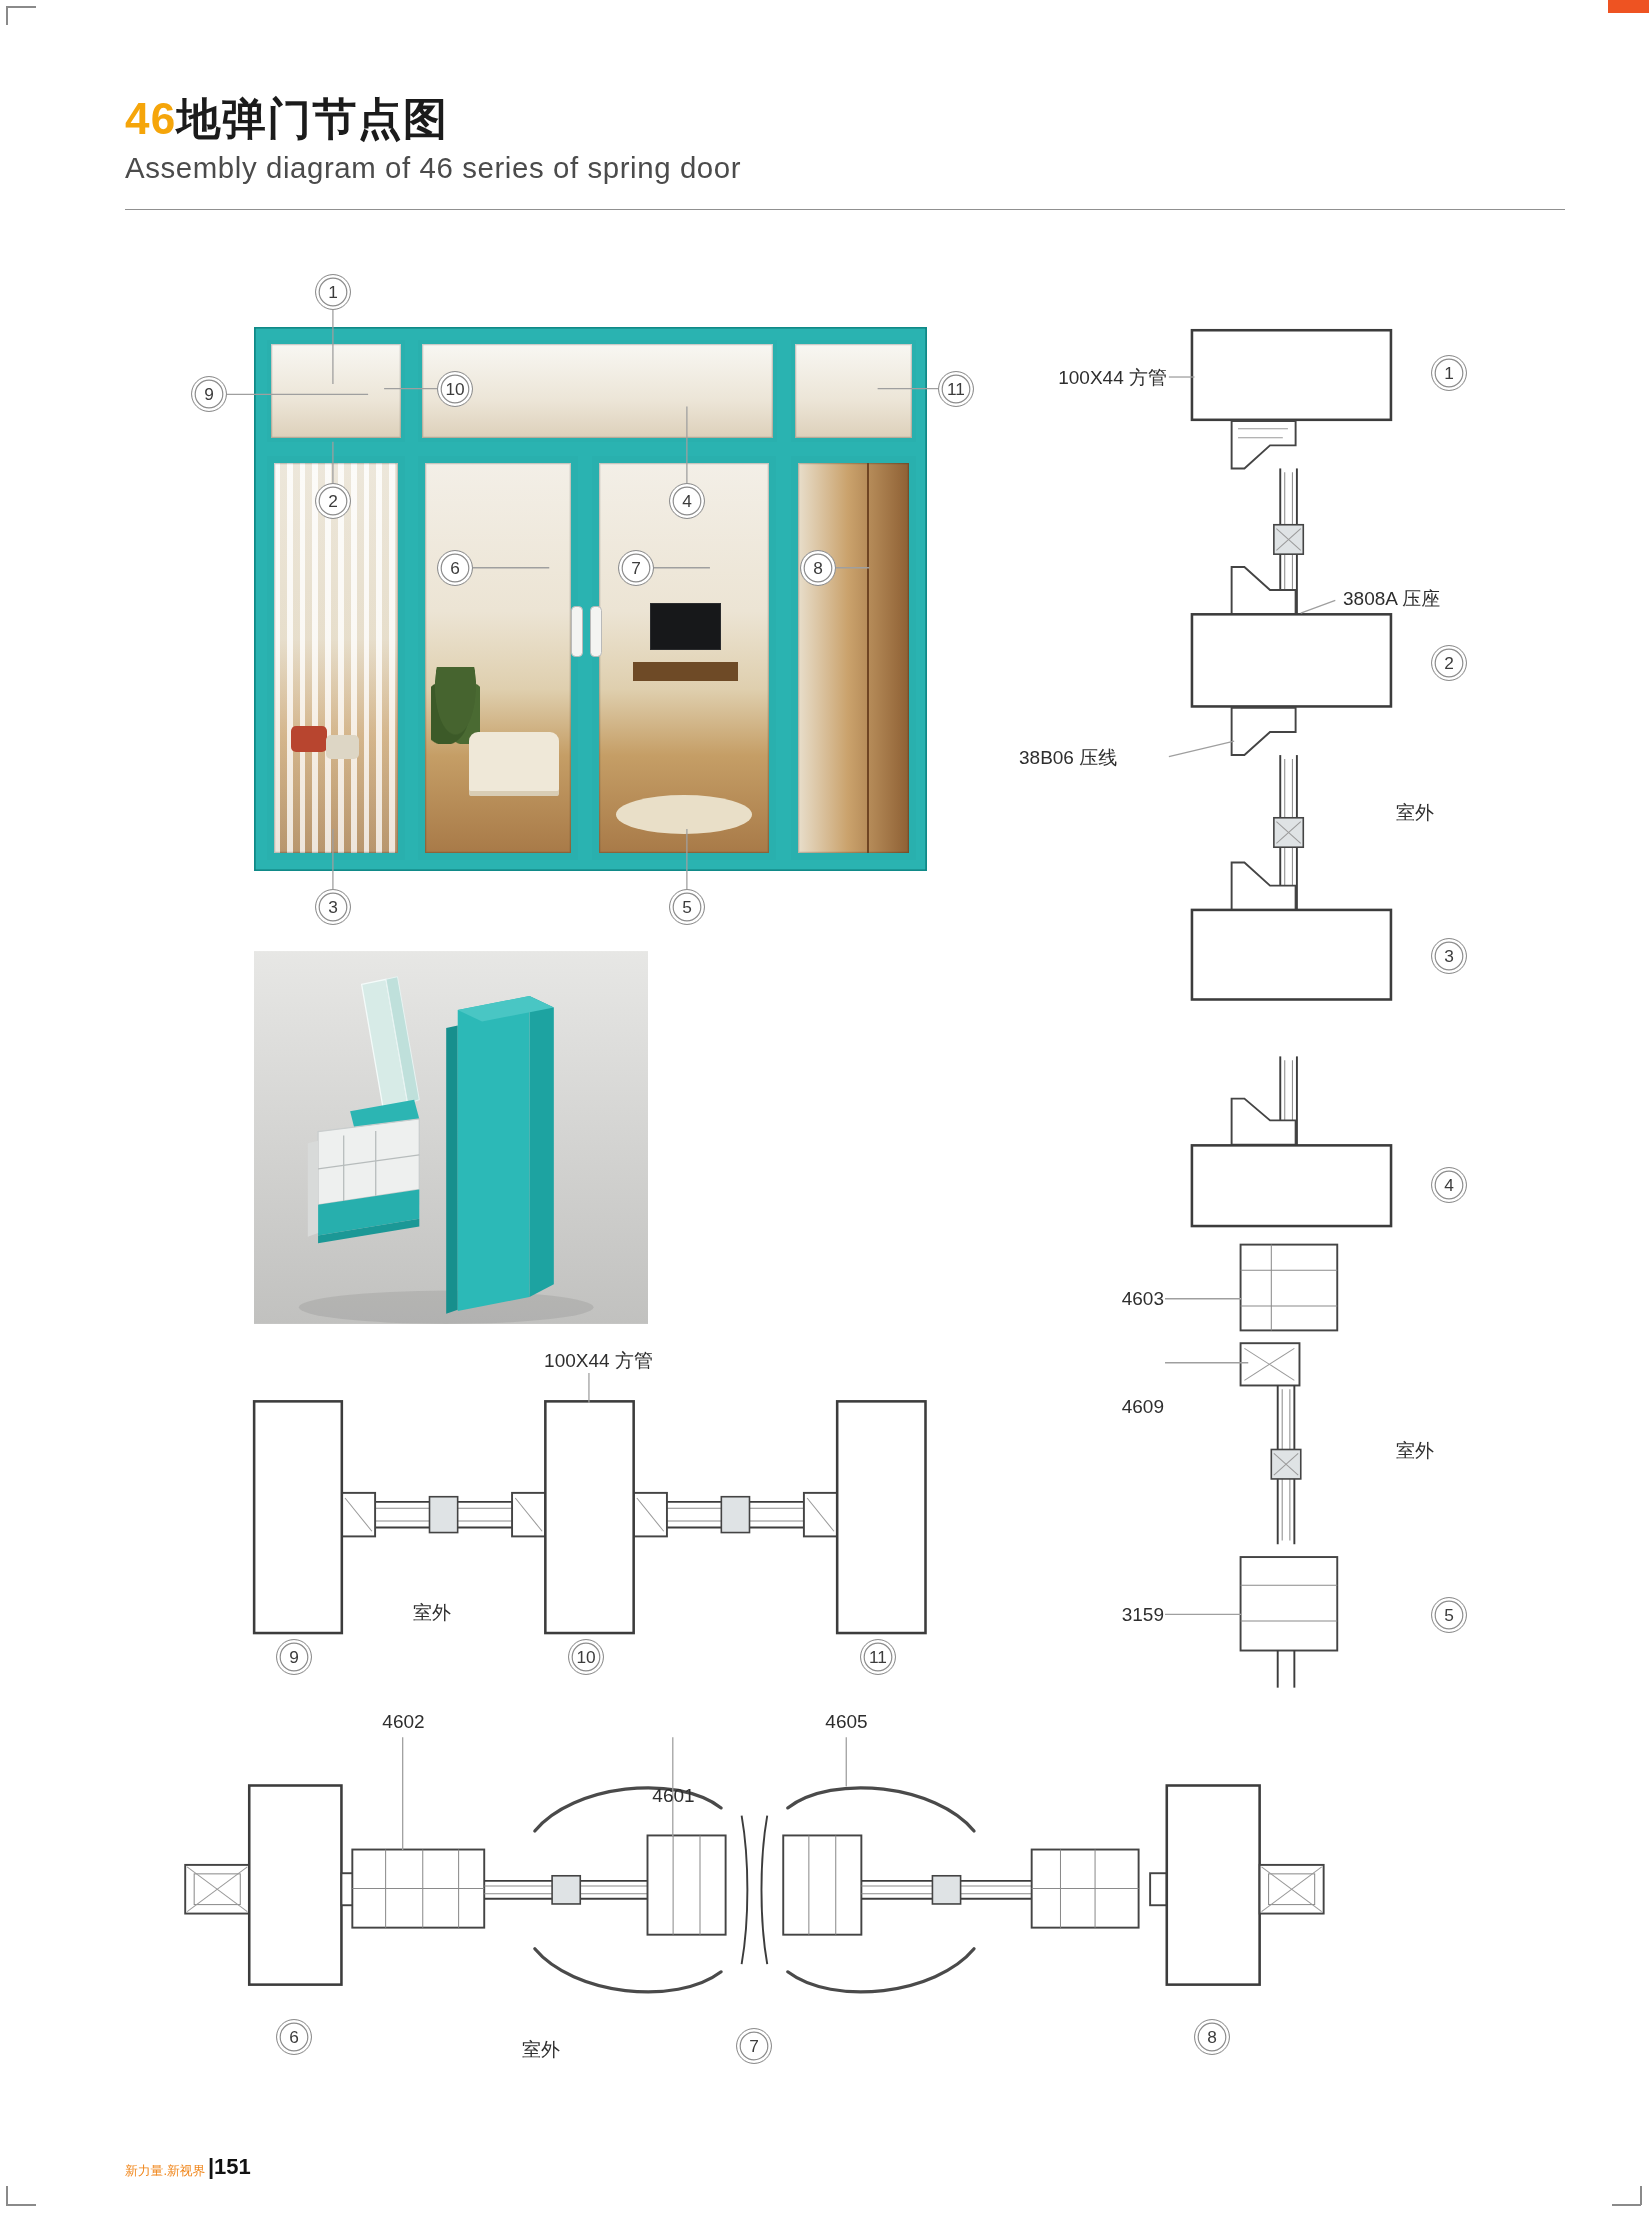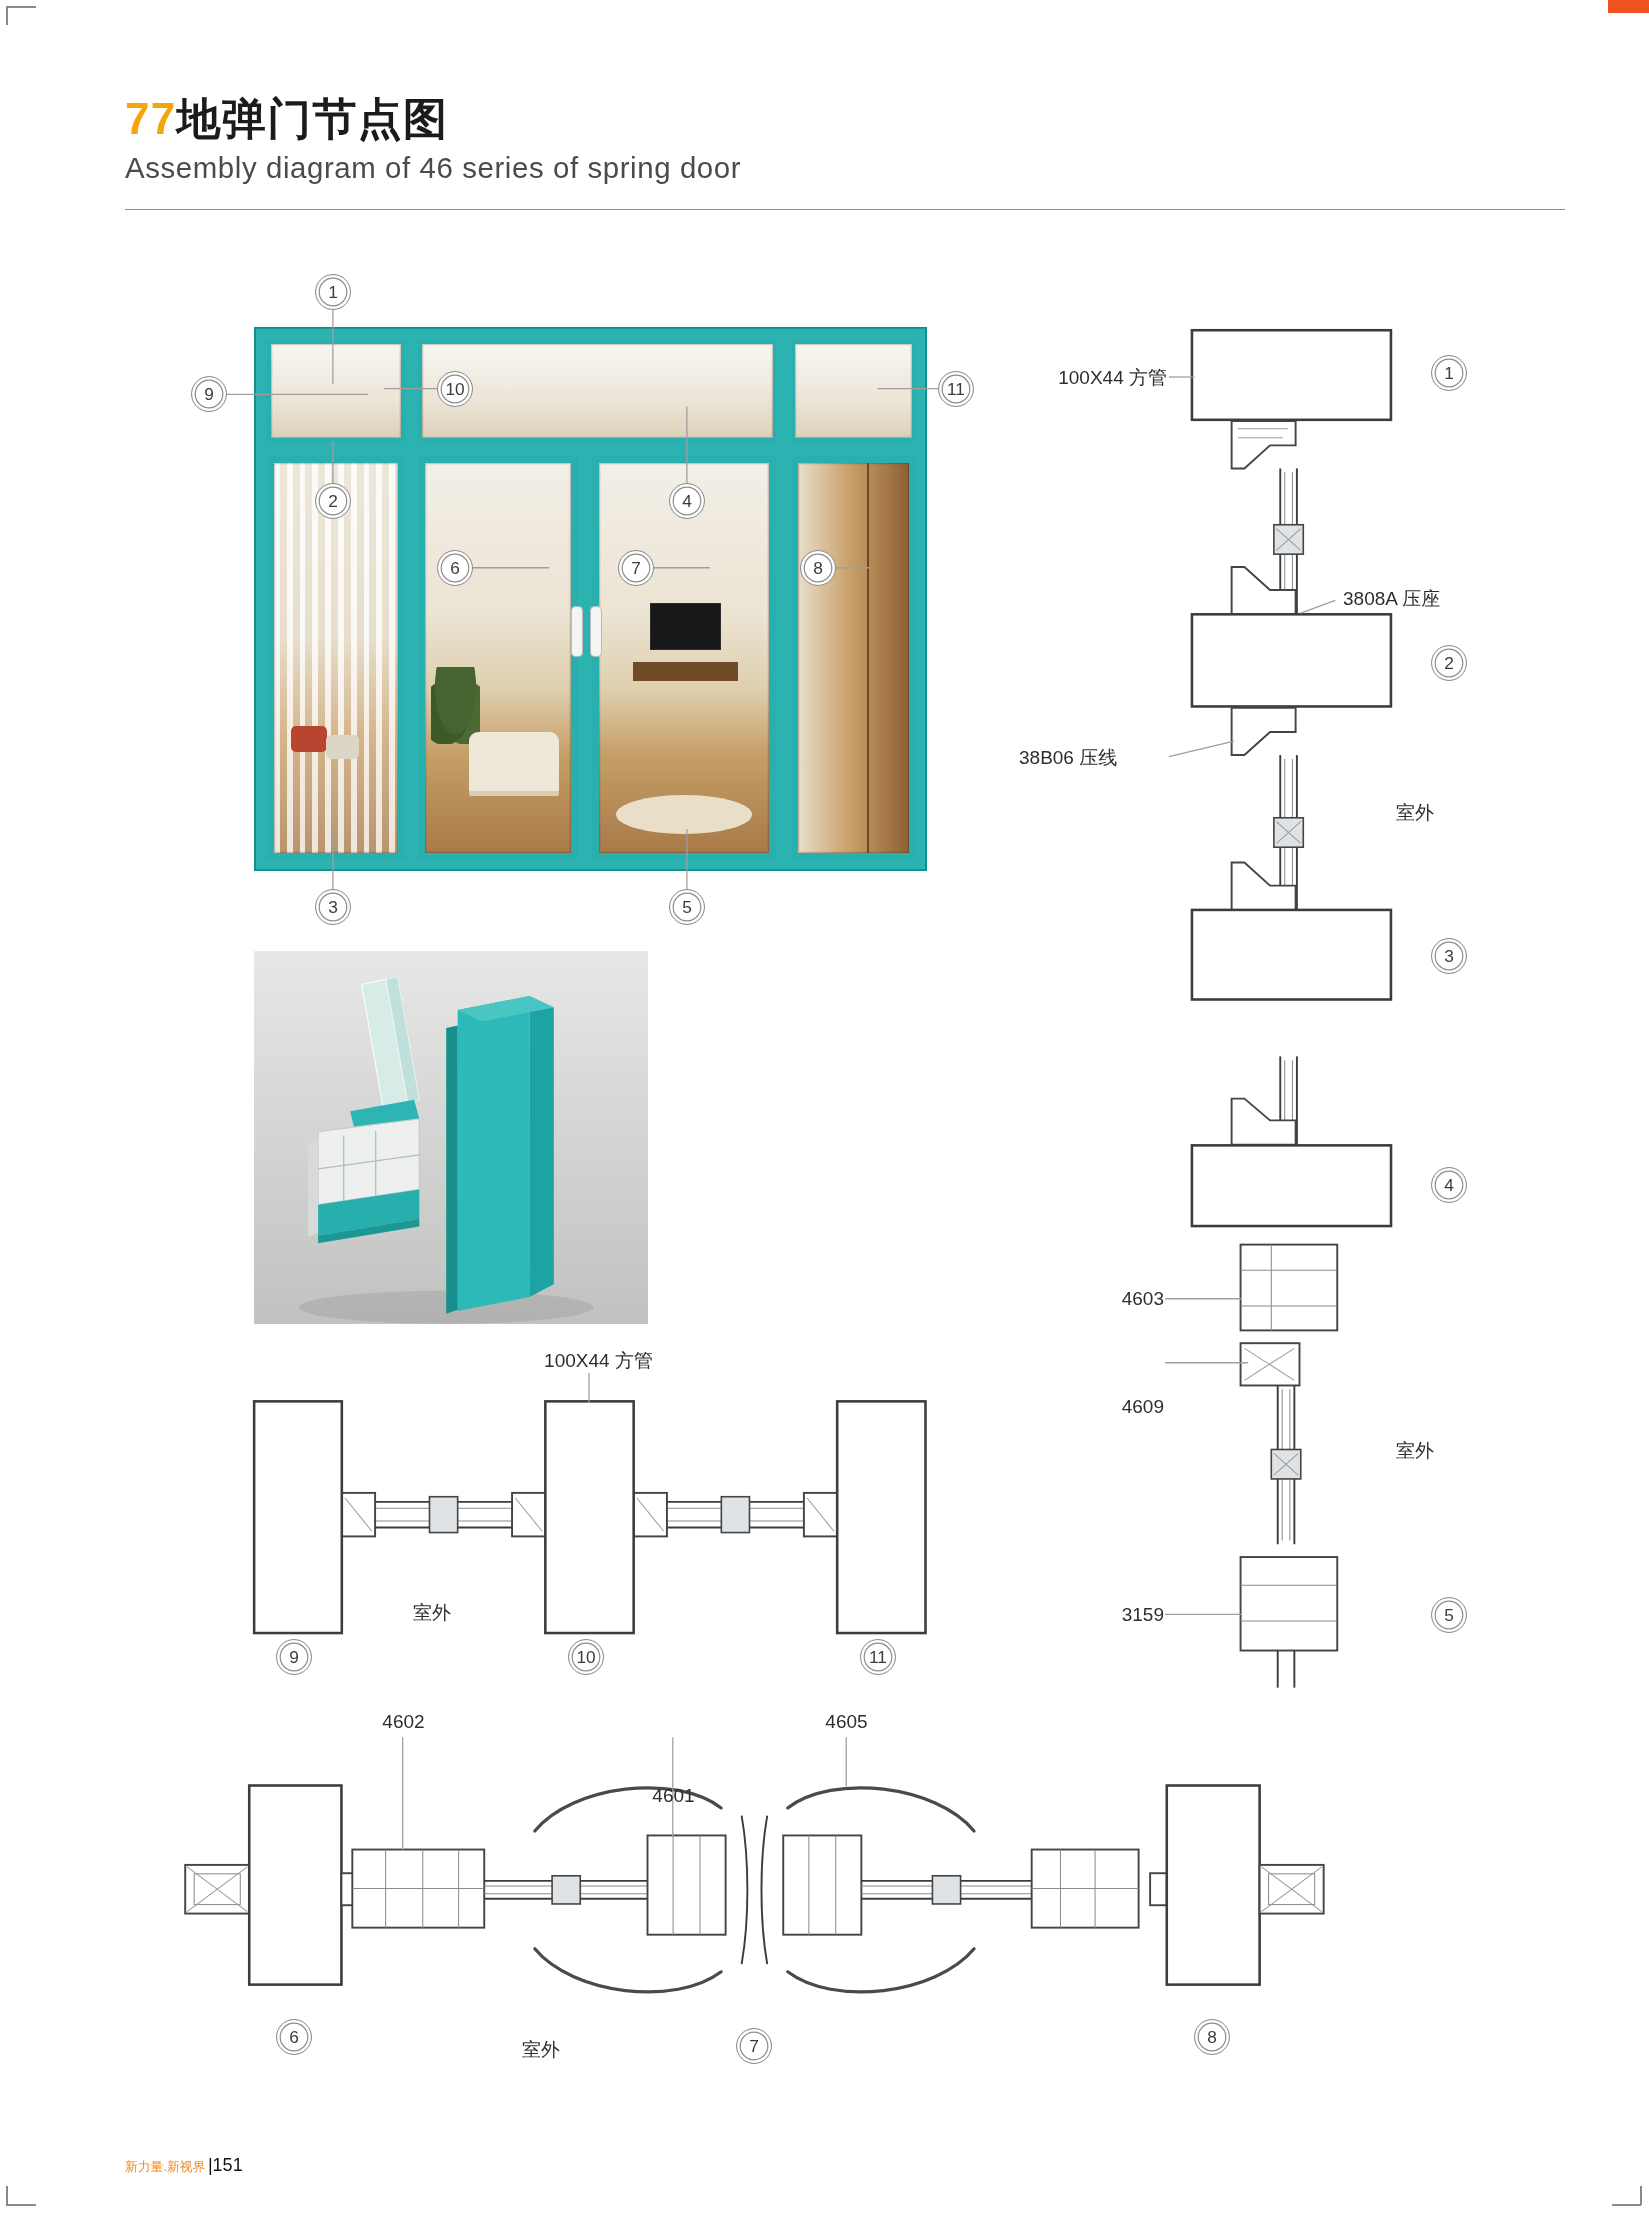--- a/index.html
+++ b/index.html
@@ -38,36 +38,36 @@
   .det{fill:#fff;stroke:#444;stroke-width:3}
   .thin{stroke:#8a8a8a;stroke-width:1.6;fill:none}
   .thinr{fill:none;stroke:#8a8a8a;stroke-width:1.6}
   .med{stroke:#3c3c3c;stroke-width:3;fill:none}
   .joint{fill:#dfe3e5;stroke:#444;stroke-width:2.5}
   .hatchl{stroke:#9a9a9a;stroke-width:1.6}
   .arc{fill:none;stroke:#4a4a4a;stroke-width:5;stroke-linecap:round}
   
   .footer{position:absolute;display:flex;align-items:flex-end;gap:2.6px}
   .f-brand{color:#f08519;font-size:12.8px;line-height:1}
-  .f-page{color:#111;font-size:18px;font-weight:normal;line-height:1}
+  .f-page{color:#111;font-size:22px;font-weight:bold;line-height:1}
   .cropmark{position:absolute;background:#8a8a8a}
 </style>
 </head>
 <body>
 
 <div class="cropmark" style="left:6.4px;top:6.4px;width:29.4px;height:1.9px"></div>
 <div class="cropmark" style="left:6.4px;top:6.4px;width:1.9px;height:19px"></div>
 <div class="abs" style="left:1608px;top:0;width:41px;height:12.8px;background:#ee5322"></div>
 <div class="cropmark" style="left:6.4px;top:2204px;width:29.4px;height:1.9px"></div>
 <div class="cropmark" style="left:6.4px;top:2186px;width:1.9px;height:19px"></div>
 <div class="cropmark" style="left:1612px;top:2204px;width:29.4px;height:1.9px"></div>
 <div class="cropmark" style="left:1640px;top:2186px;width:1.9px;height:19px"></div>
 
 <div class="abs" style="left:125px;top:96px">
-  <div class="title"><span class="t-num">77</span><span>地弹门节点图</span></div>
+  <div class="title"><span class="t-num">46</span><span>地弹门节点图</span></div>
   <div class="subtitle">Assembly diagram of 46 series of spring door</div>
 </div>
 <div class="rule" style="left:125px;top:209px;width:1440px"></div>
 
 <div class="win" style="left:254px;top:327px;width:673px;height:544px">
 
   <div class="pane leaf-thin sc-ceiling" style="left:11.5px;top:11.5px;width:138px;height:102px"></div>
   <div class="pane leaf-thin sc-ceiling" style="left:163px;top:11.5px;width:359px;height:102px"></div>
   <div class="pane leaf-thin sc-ceiling" style="left:536px;top:11.5px;width:125px;height:102px"></div>
 

